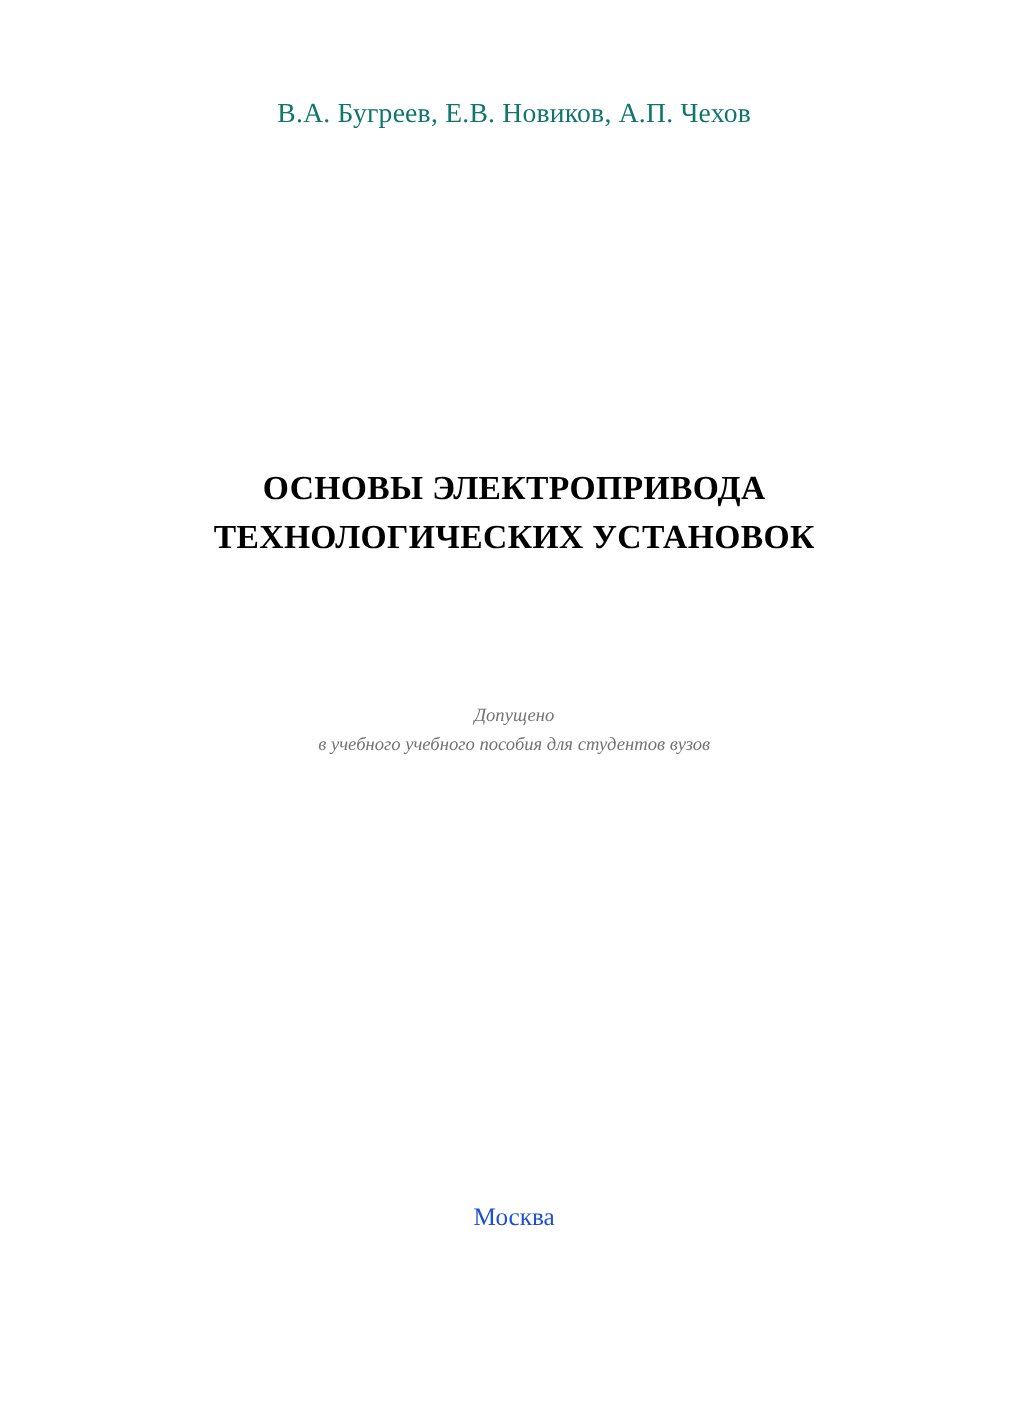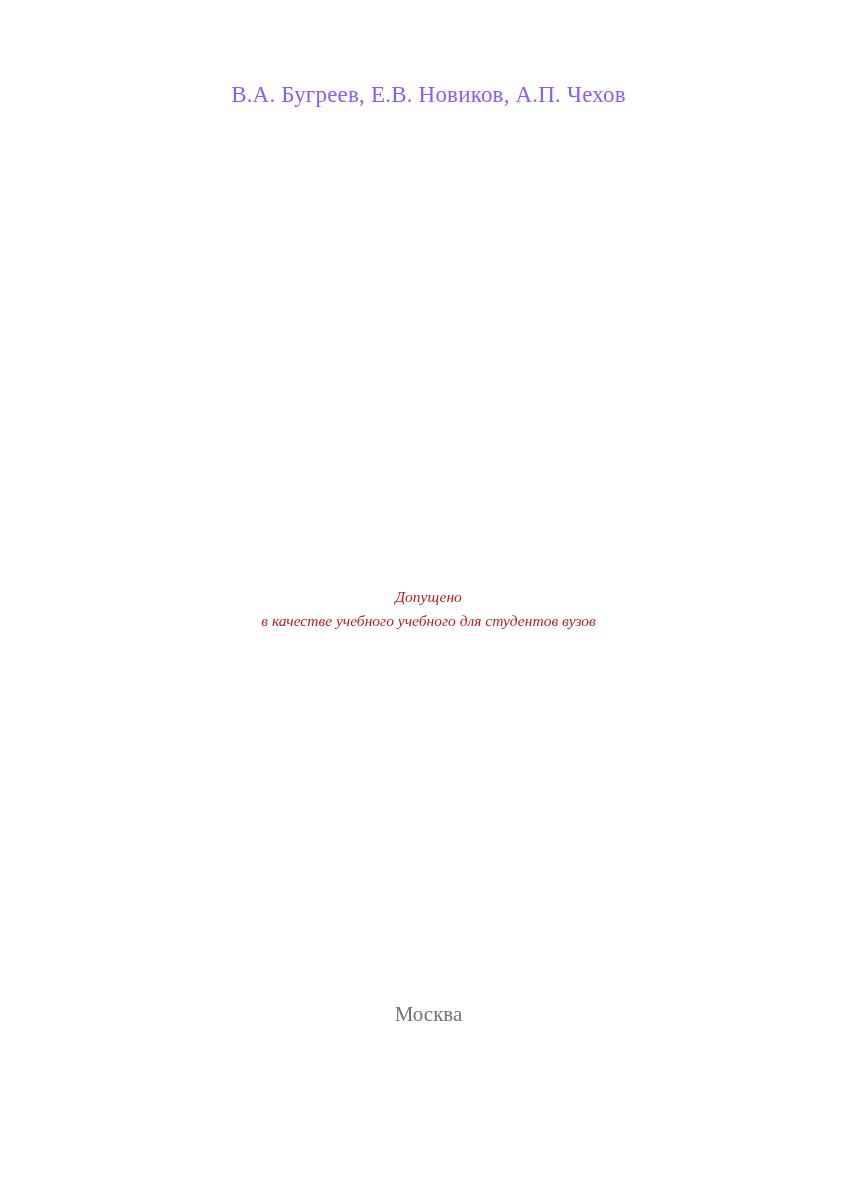--- a/index.html
+++ b/index.html
@@ -18,21 +18,21 @@
     color: #111111;
   }
   .authors {
     position: absolute;
     top: 82px;
     left: 0;
     right: 0;
     text-align: center;
     font-size: 23px;
     letter-spacing: 0.2px;
-    color: #8b5cf6;
+    color: #0f766e;
   }
   .title-block {
     position: absolute;
     top: 388px;
     left: 0;
     right: 0;
     text-align: center;
   }
   .title-line {
     font-size: 28px;
@@ -43,43 +43,47 @@
   }
   .approval {
     position: absolute;
     top: 585px;
     left: 0;
     right: 0;
     text-align: center;
     font-style: italic;
     font-size: 15.5px;
     line-height: 1.52;
-    color: #b91c1c;
+    color: #737373;
   }
   .imprint {
     position: absolute;
     top: 998px;
     left: 0;
     right: 0;
     text-align: center;
     font-size: 21px;
     line-height: 1.55;
-    color: #737373;
+    color: #1d4ed8;
   }
 </style>
 </head>
 <body>
 
 <div class="page">
 
   <div class="authors">В.А. Бугреев, Е.В. Новиков, А.П. Чехов</div>
 
+  <div class="title-block">
+    <div class="title-line">ОСНОВЫ ЭЛЕКТРОПРИВОДА</div>
+    <div class="title-line">ТЕХНОЛОГИЧЕСКИХ УСТАНОВОК</div>
+  </div>
 
   <div class="approval">
     <div>Допущено</div>
-    <div>в качестве учебного учебного для студентов вузов</div>
+    <div>в учебного учебного пособия для студентов вузов</div>
   </div>
 
   <div class="imprint">
     <div>Москва</div>
   </div>
 
 </div>
 
 </body></html>

